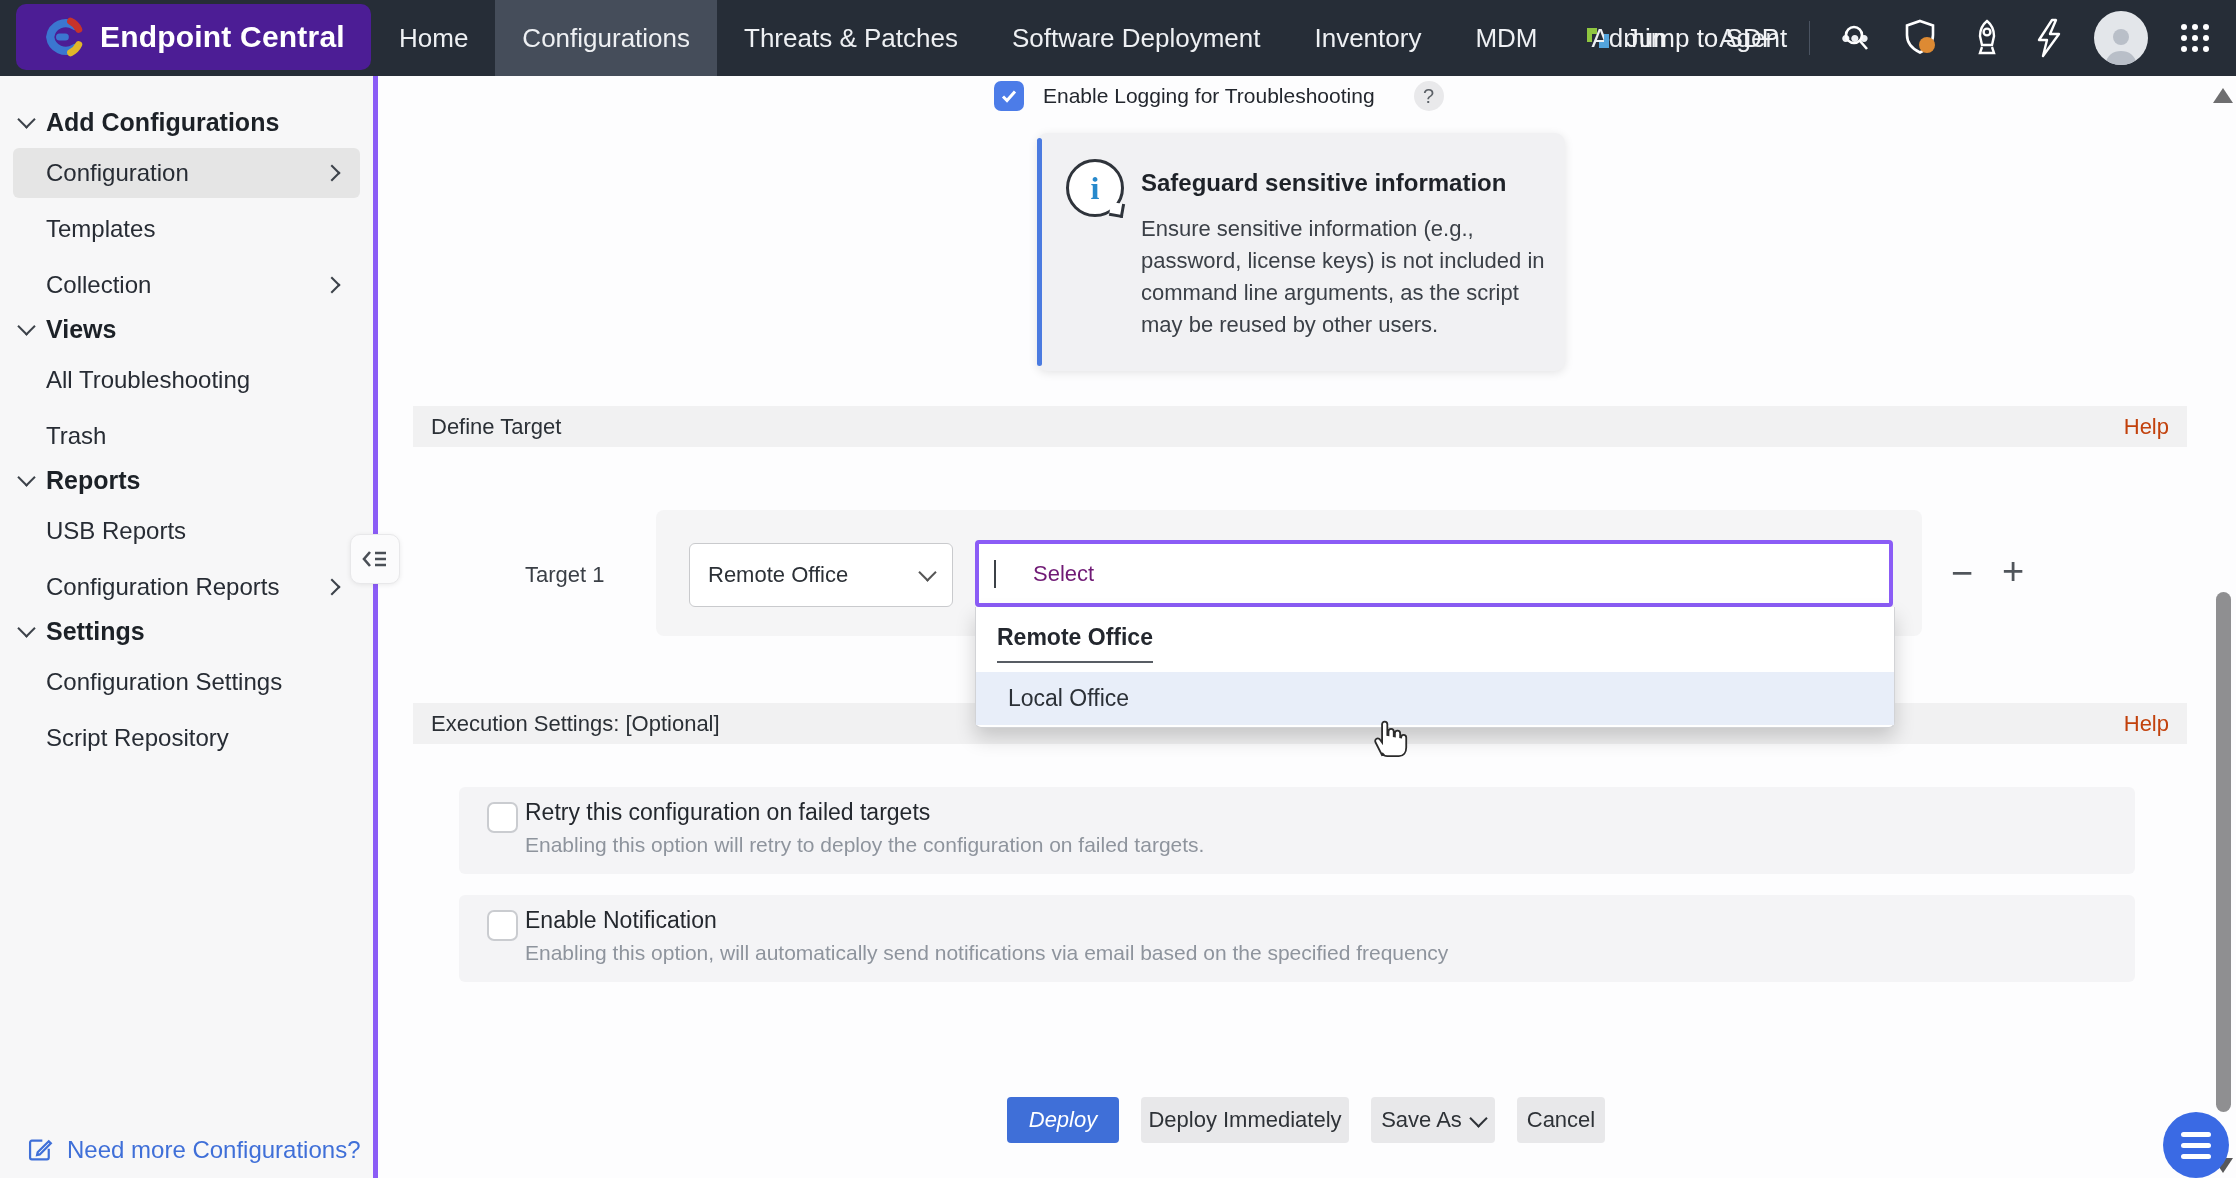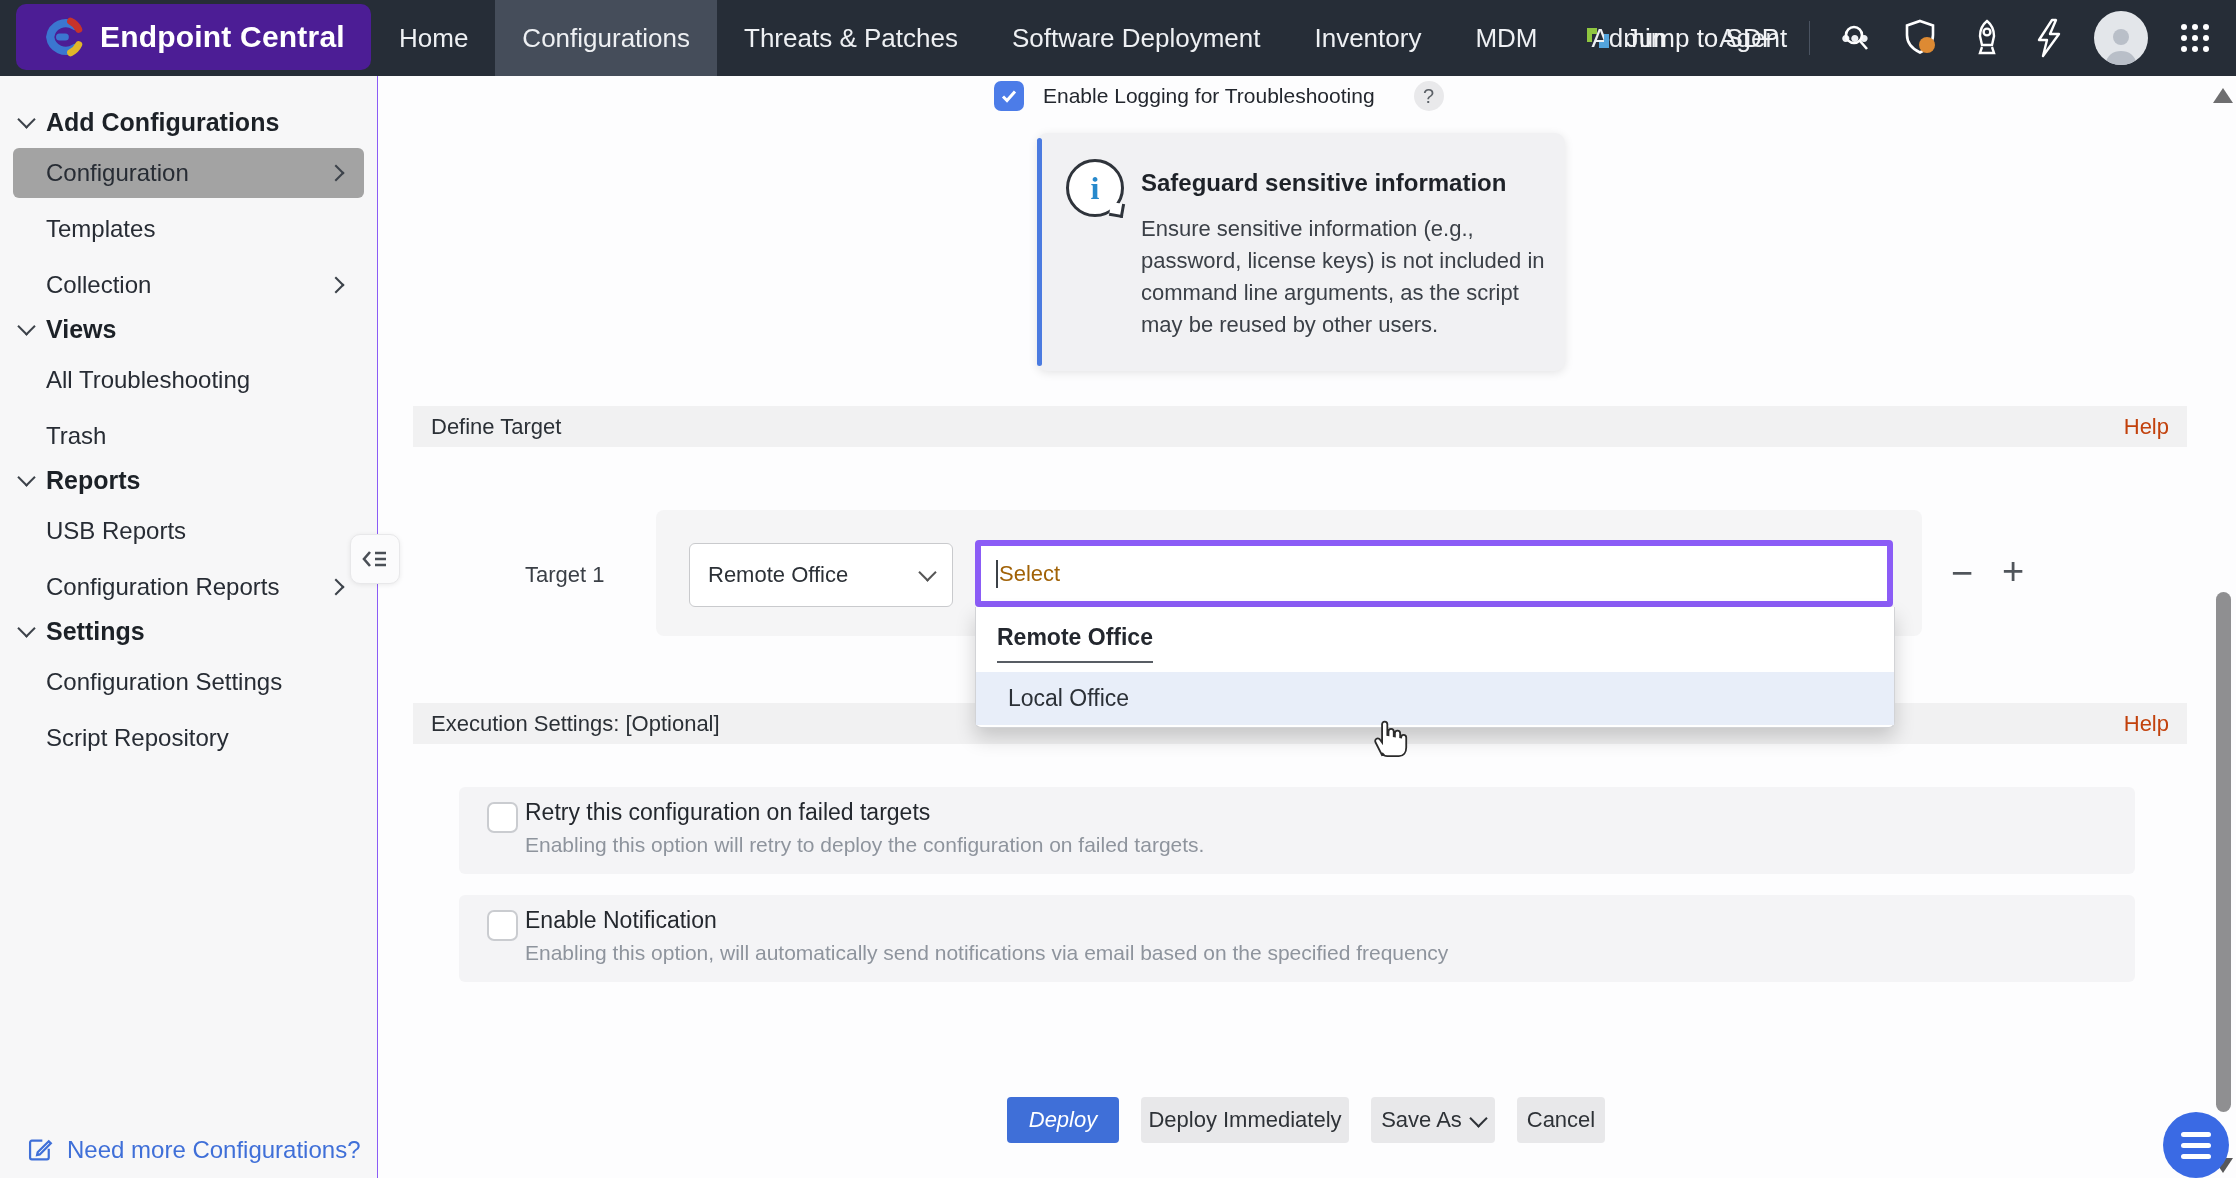--- a/index.html
+++ b/index.html
@@ -15,30 +15,30 @@
   .nav-item{display:flex;align-items:center;padding:0 27px;font-size:26px;color:#eef0f3;cursor:default;white-space:nowrap;}
   .nav-item.active{background:#454d5a;}
   .nav-right{position:absolute;right:24px;top:0;height:76px;display:flex;align-items:center;gap:30px;}
   .sdp{display:flex;align-items:center;gap:13px;font-size:26px;color:#f2f3f5;white-space:nowrap;}
   .nav-divider{width:1px;height:34px;background:#4a5361;}
   .icon-btn{display:flex;align-items:center;justify-content:center;}
   .avatar{width:54px;height:54px;border-radius:50%;background:#e3e6ea;display:flex;align-items:flex-end;justify-content:center;overflow:hidden;}
 
   
   .sidebar{position:absolute;left:0;top:76px;width:378px;height:1102px;background:#f7f7f8;
-           border-right:1px solid #8b5cf6;box-sizing:border-box;padding-top:27px;}
+           border-right:5px solid #8b5cf6;box-sizing:border-box;padding-top:27px;}
   .group{}
   .group:first-child{margin-top:0;}
   .group-header{display:flex;align-items:center;gap:13px;height:38px;padding-left:20px;
                 font-size:25px;font-weight:bold;color:#1c2127;margin-bottom:7px;}
   .chev-down{width:11px;height:11px;border-left:2.5px solid #3c424a;border-bottom:2.5px solid #3c424a;
              transform:rotate(-45deg);margin-top:-6px;}
   .side-item{position:relative;display:flex;align-items:center;height:50px;margin:6px 13px 0;
              padding-left:33px;font-size:24px;color:#272c34;border-radius:6px;cursor:default;}
-  .side-item.active{background:#a3a3a3;}
+  .side-item.active{background:#e5e5e5;}
   .chev-right{position:absolute;right:22px;width:10px;height:10px;border-top:2.5px solid #3c424a;
               border-right:2.5px solid #3c424a;transform:rotate(45deg);}
   .collapse-btn{position:absolute;left:350px;top:534px;width:48px;height:48px;background:#fbfbfc;
                 border:1px solid #e8e8ea;border-radius:10px;display:flex;align-items:center;justify-content:center;
                 box-shadow:0 1px 5px rgba(0,0,0,.08);z-index:5;}
   .side-footer{position:absolute;left:26px;bottom:14px;display:flex;align-items:center;gap:13px;
                color:#3f6fd8;font-size:24px;}
 
   
   .main{position:absolute;left:378px;top:76px;width:1858px;height:1102px;background:#fdfdfe;}
@@ -69,22 +69,22 @@
   #exec-band{top:627px;}
 
   .target-panel{position:absolute;left:278px;top:434px;width:1266px;height:126px;background:#f5f5f6;border-radius:8px;}
   .target-label{position:absolute;left:147px;top:486px;font-size:22px;color:#3a3f46;}
   .type-select{position:absolute;left:311px;top:467px;width:264px;height:64px;background:#fff;
                border:1px solid #c9cacd;border-radius:6px;display:flex;align-items:center;justify-content:space-between;
                padding:0 18px;box-sizing:border-box;font-size:22px;color:#2c3137;}
   .sel-chev{width:11px;height:11px;border-left:2px solid #555;border-bottom:2px solid #555;
             transform:rotate(-45deg);margin-top:-6px;}
   .target-input{position:absolute;left:597px;top:464px;width:918px;height:67px;background:#fff;
-                border:6px solid #8b5cf6;border-radius:4px;box-sizing:border-box;display:flex;align-items:center;
-                padding-left:15px;font-size:22px;color:#a16207;}
+                border:4px solid #8b5cf6;border-radius:4px;box-sizing:border-box;display:flex;align-items:center;
+                padding-left:15px;font-size:22px;color:#701a75;gap:36px;}
   .caret{width:2px;height:28px;background:#3c4147;margin-right:1px;}
   .stepper-btn{position:absolute;font-size:38px;color:#50555b;font-weight:400;cursor:pointer;line-height:38px;}
   #minus-btn{left:1573px;top:478px;}
   #plus-btn{left:1624px;top:476px;}
 
   .dropdown{position:absolute;left:597px;top:531px;width:918px;background:#fff;border:1px solid #d2d3d6;
             border-top:none;border-radius:0 0 6px 6px;box-shadow:0 10px 20px rgba(0,0,0,.18);z-index:6;
             padding-bottom:2px;}
   .dd-group{padding:17px 0 0 21px;height:57px;box-sizing:border-box;}
   .dd-group-text{display:inline-block;font-size:23px;font-weight:bold;color:#23272e;

